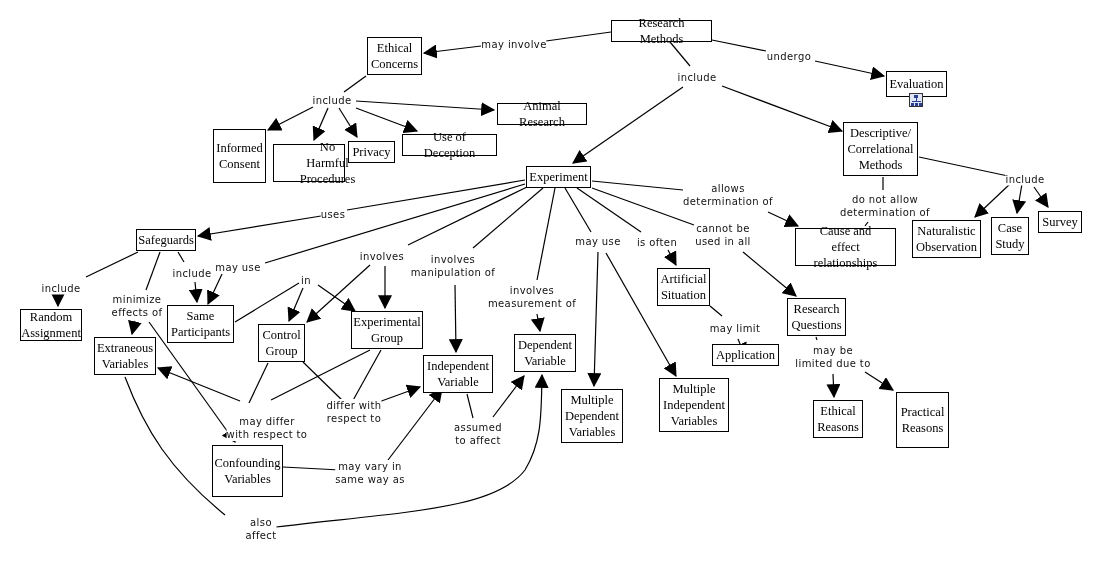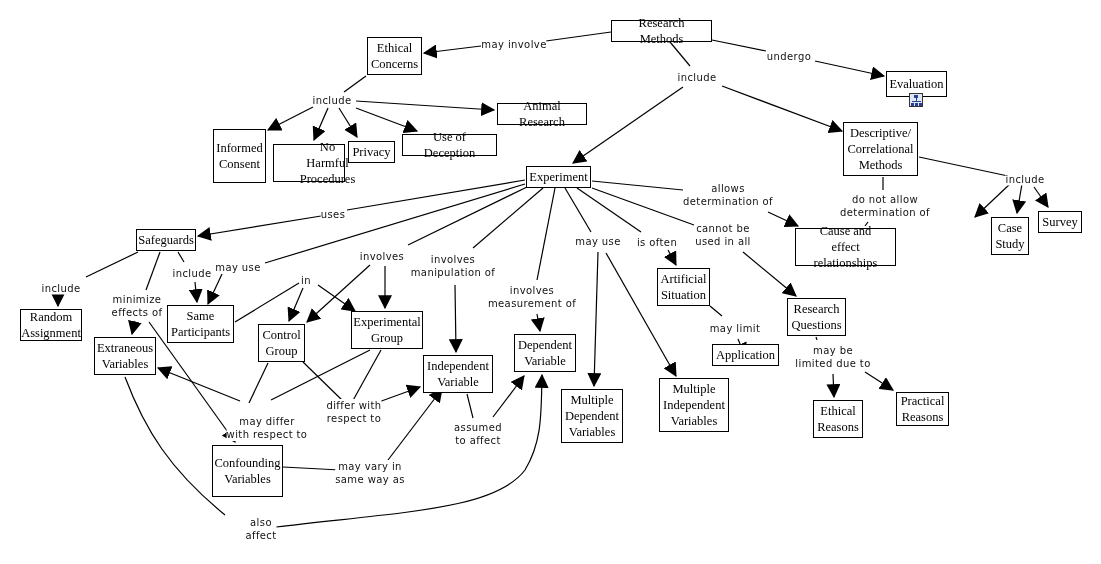--- a/index.html
+++ b/index.html
@@ -127,20 +127,22 @@
   <div class="concept" style="left:273px;top:144px;width:72px;height:38px;padding-left:41px;">No Harmful
 Procedures</div>
   <div class="concept" style="left:348px;top:141px;width:47px;height:22px;">Privacy</div>
   <div class="concept" style="left:402px;top:134px;width:95px;height:22px;">Use of Deception</div>
   <div class="concept" style="left:843px;top:122px;width:75px;height:54px;">Descriptive/
 Correlational
 Methods</div>
   <div class="concept" style="left:526px;top:166px;width:65px;height:22px;">Experiment</div>
   <div class="concept" style="left:795px;top:228px;width:101px;height:38px;">Cause and
 effect relationships</div>
+  <div class="concept" style="left:912px;top:220px;width:69px;height:38px;">Naturalistic
+Observation</div>
   <div class="concept" style="left:991px;top:217px;width:38px;height:38px;">Case
 Study</div>
   <div class="concept" style="left:1038px;top:211px;width:44px;height:22px;">Survey</div>
   <div class="concept" style="left:136px;top:229px;width:60px;height:22px;">Safeguards</div>
   <div class="concept" style="left:20px;top:309px;width:62px;height:32px;">Random
 Assignment</div>
   <div class="concept" style="left:167px;top:305px;width:67px;height:38px;">Same
 Participants</div>
   <div class="concept" style="left:94px;top:337px;width:62px;height:38px;">Extraneous
 Variables</div>
@@ -158,21 +160,21 @@
 Questions</div>
   <div class="concept" style="left:712px;top:344px;width:67px;height:22px;">Application</div>
   <div class="concept" style="left:561px;top:389px;width:62px;height:54px;">Multiple
 Dependent
 Variables</div>
   <div class="concept" style="left:659px;top:378px;width:70px;height:54px;">Multiple
 Independent
 Variables</div>
   <div class="concept" style="left:813px;top:400px;width:50px;height:38px;">Ethical
 Reasons</div>
-  <div class="concept" style="left:896px;top:392px;width:53px;height:34px;">Practical
+  <div class="concept" style="left:896px;top:392px;width:53px;height:56px;">Practical
 Reasons</div>
   <div class="concept" style="left:212px;top:445px;width:71px;height:52px;">Confounding
 Variables</div>
 
   <div class="phrase" style="left:514px;top:44px;">may involve</div>
   <div class="phrase" style="left:789px;top:56px;">undergo</div>
   <div class="phrase" style="left:697px;top:77px;">include</div>
   <div class="phrase" style="left:332px;top:100px;">include</div>
   <div class="phrase" style="left:1025px;top:179px;">include</div>
   <div class="phrase" style="left:885px;top:206px;">do not allow

